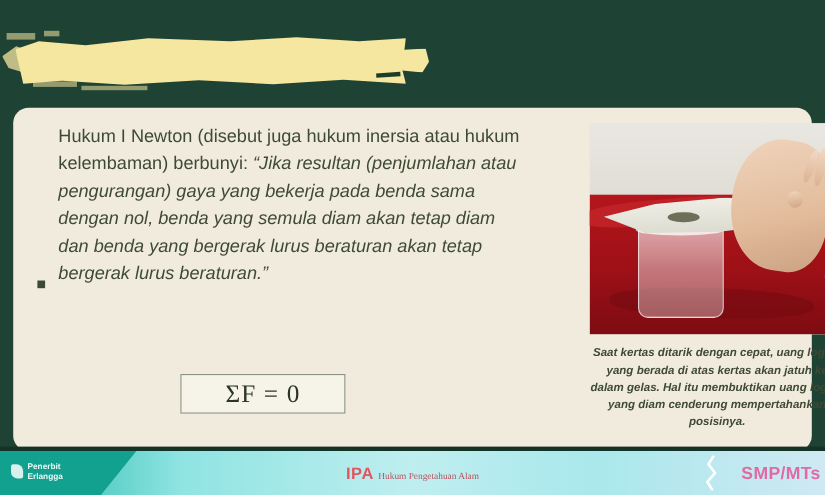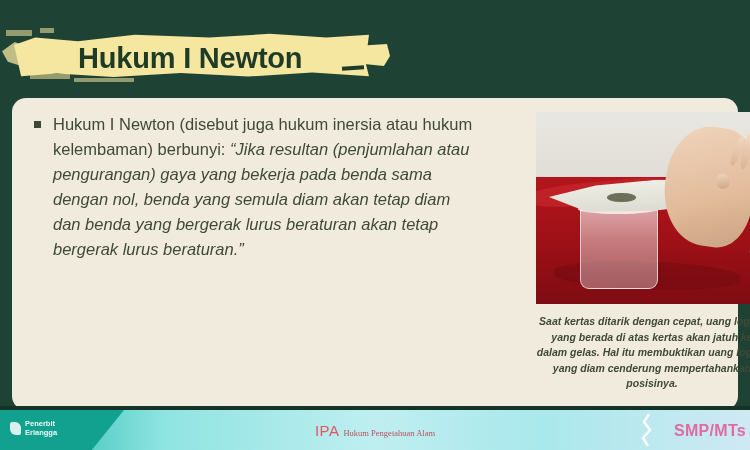--- a/index.html
+++ b/index.html
@@ -101,21 +101,21 @@
   }
 
   #body-col {
     position: absolute;
     left: 18px;
     top: 14px;
     width: 452px;
   }
   .bullet-row {
     display: flex;
-    align-items: flex-start;
+    align-items: flex-end;
     margin-bottom: 2px;
   }
   .bullet-mark {
     flex: 0 0 auto;
     width: 7px;
     height: 7px;
     background: #3d4a33;
     margin: 9px 12px 0 4px;
   }
   .bullet-text {
@@ -276,21 +276,21 @@
     color: #eafaf6;
     font-weight: bold;
   }
   #footer-center {
     position: absolute;
     left: 0; right: 0; top: 12px;
     text-align: center;
     white-space: nowrap;
   }
   #footer-ipa {
-    font-size: 15px; font-weight: normal; color: #e4555f;
+    font-size: 15px; font-weight: bold; color: #e4555f;
     letter-spacing: .5px;
   }
   #footer-ipa-sub {
     font-size: 8.5px; color: #b9525c; margin-left: 4px;
     font-family: "Liberation Serif", serif;
   }
   #footer-zigzag {
     position: absolute; right: 96px; top: 4px;
     width: 14px; height: 32px;
   }
@@ -313,38 +313,40 @@
 <div id="slide">
 
   <div id="title-area">
     <div class="brush brush-flick"></div>
     <div class="brush brush-main"></div>
     <div class="brush brush-tail"></div>
     <div class="brush brush-speck s1"></div>
     <div class="brush brush-speck s2"></div>
     <div class="brush brush-speck s3"></div>
     <div class="brush brush-speck s4"></div>
-    <div id="title-text">Hukum I Newton</div>
     <div id="title-dash"></div>
   </div>
 
   <div id="card">
 
     <div id="body-col">
 
       <div class="bullet-row">
         <div class="bullet-mark"></div>
         <div class="bullet-text">
           <span>Hukum I Newton (disebut juga hukum inersia atau hukum kelembaman) berbunyi: </span><span class="quote-italic">“Jika resultan (penjumlahan atau pengurangan) gaya yang bekerja pada benda sama dengan nol, benda yang semula diam akan tetap diam dan benda yang bergerak lurus beraturan akan tetap bergerak lurus beraturan.”</span>
         </div>
       </div>
 
 
     </div>
 
+    <div id="formula-wrap">
+      <span id="formula-text">ΣF = 0</span>
+    </div>
 
     <div id="photo-col">
       <div id="photo">
         <div class="ph-wallT"></div>
         <div class="ph-cloth"></div>
         <div class="ph-cloth-fold1"></div>
         <div class="ph-cloth-fold2"></div>
         <div class="ph-glass"></div>
         <div class="ph-glass-rim"></div>
         <div class="ph-paper"></div>

